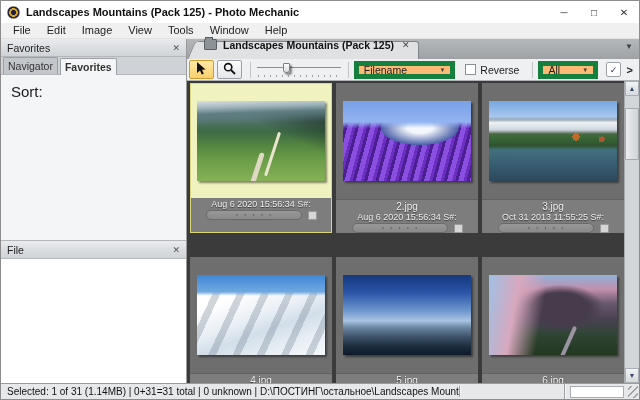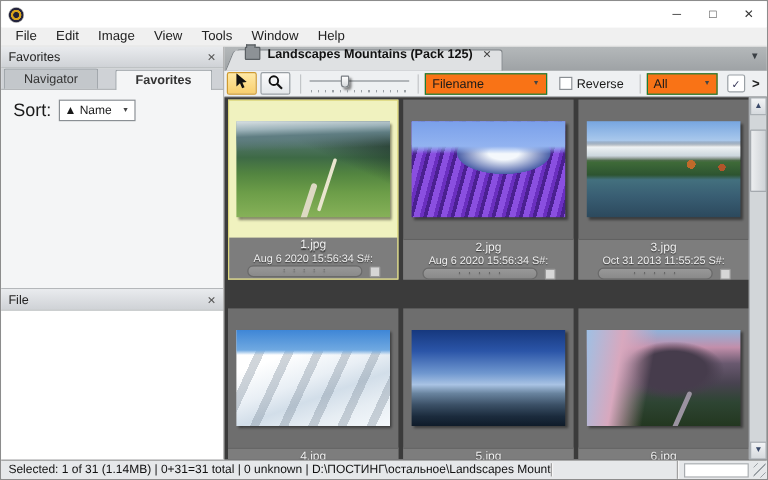--- a/index.html
+++ b/index.html
@@ -19,21 +19,21 @@
   .menu-item { padding:1px 8px; font-size:11px; color:#222; }
 
   
   .content { flex:1 1 auto; display:flex; min-height:0; }
 
   
   .sidebar { width:186px; flex:0 0 auto; display:flex; flex-direction:column; border-right:1px solid #9a9a9a; background:#f2f3f4; }
   .panel-header { height:18px; background:linear-gradient(180deg,#e9ebee,#cfd2d6); border-bottom:1px solid #b4b7ba; display:flex; align-items:center; padding:0 6px; font-size:10.5px; color:#222; }
   .panel-close { margin-left:auto; color:#555; font-size:9px; }
   .fav-tabs { height:18px; background:#cfd2d6; display:flex; align-items:flex-end; padding-left:2px; border-bottom:1px solid #b4b7ba; }
-  .fav-tab { font-size:10.5px; padding:2px 16px 2px; border:1px solid #9aa0a5; border-bottom:none; background:#c3c7cb; color:#333; margin-right:14px; border-radius:2px 2px 0 0; }
+  .fav-tab { font-size:10.5px; padding:2px 4px 2px; border:1px solid #9aa0a5; border-bottom:none; background:#c3c7cb; color:#333; margin-right:2px; border-radius:2px 2px 0 0; }
   .fav-tab.active { background:#f4f5f6; font-weight:bold; position:relative; top:1px; }
   .fav-body { flex:0 0 166px; background:#f4f5f6; border-bottom:1px solid #b4b7ba; padding:8px 10px; }
   .sort-row { display:flex; align-items:center; }
   .sort-label { font-size:15px; margin-right:6px; }
   .select-box { background:#fff; border:1px solid #8a8f94; height:18px; display:flex; align-items:center; padding:0 4px; font-size:10px; min-width:64px; }
   .select-box .arrow { margin-left:auto; font-size:6px; color:#444; padding-left:6px; }
   .tasks-body { flex:1 1 auto; background:#ffffff; }
 
   
   .main { flex:1 1 auto; display:flex; flex-direction:column; min-width:0; position:relative; }
@@ -48,21 +48,21 @@
 
   
   .toolbar { height:22px; background:#eef0f2; border-bottom:1px solid #b0b3b6; flex:0 0 auto; display:flex; align-items:center; padding:0 2px; }
   .tool-btn { width:26px; height:19px; border:1px solid #9aa0a5; background:linear-gradient(180deg,#fbfbfc,#e4e7ea); border-radius:2px; display:flex; align-items:center; justify-content:center; margin-right:3px; }
   .tool-btn.active { background:linear-gradient(180deg,#ffe9a6,#f8cf6e); border-color:#cf9a2e; }
   .tb-sep { width:1px; height:16px; background:#c2c5c8; margin:0 5px; }
   .slider { position:relative; width:88px; height:16px; margin:0 2px; }
   .slider .track { position:absolute; left:0; right:0; top:5px; height:1px; background:#8a8f94; }
   .slider .thumb { position:absolute; left:26px; top:1px; width:7px; height:10px; background:linear-gradient(180deg,#fdfdfd,#d8dbde); border:1px solid #7a7f84; border-radius:1px 1px 3px 3px; }
   .slider .ticks { position:absolute; left:1px; right:1px; bottom:1px; height:2px; background:repeating-linear-gradient(90deg,#9aa0a5 0 1px,transparent 1px 6px); }
-  .combo { background:#f97316; border:1px solid #15803d; height:18px; display:flex; align-items:center; padding:0 5px; font-size:10.5px;justify-content:flex-end; }
+  .combo { background:#fdba74; border:5px solid #15803d; height:18px; display:flex; align-items:center; padding:0 5px; font-size:10.5px;justify-content:flex-end; }
   .combo .arrow { margin-left:auto; font-size:6px; color:#444; padding-left:8px; }
   .combo.sortfield { width:106px; margin-right:10px; }
   .combo.filter { width:62px; }
   .chk-row { display:flex; align-items:center; font-size:10.5px; margin-right:8px; }
   .chk-box { width:11px; height:11px; background:#fff; border:1px solid #8a8f94; margin-right:4px; }
   .tool-chk { width:15px; height:15px; border:1px solid #9aa0a5; background:#fff; border-radius:2px; display:flex; align-items:center; justify-content:center; font-size:9px; color:#335; margin:0 6px 0 8px; }
   .tool-more { font-size:11px; font-weight:bold; color:#222; margin-right:4px; }
 
   
   .grid { flex:1 1 auto; background:#3b3b3b; position:relative; overflow:hidden; }
@@ -126,20 +126,21 @@
   .status-field { width:66px; height:12px; background:#fff; border:1px solid #a8acb0; margin:0 4px; }
   .resize-grip { width:12px; height:12px; margin-right:1px; background:repeating-linear-gradient(135deg,transparent 0 2px,#9aa0a5 2px 3px,transparent 3px 5px); }
 </style>
 </head>
 <body>
 
 <div class="window">
 
   <div class="titlebar">
     <div class="app-icon"></div>
+    <div class="title-text">Landscapes Mountains (Pack 125) - Photo Mechanic</div>
     <div class="win-controls">
       <div class="win-btn">─</div>
       <div class="win-btn">□</div>
       <div class="win-btn">✕</div>
     </div>
   </div>
 
   <div class="menubar">
     <div class="menu-item">File</div>
     <div class="menu-item">Edit</div>
@@ -157,24 +158,20 @@
         <span>Favorites</span>
         <span class="panel-close">✕</span>
       </div>
       <div class="fav-tabs">
         <div class="fav-tab">Navigator</div>
         <div class="fav-tab active">Favorites</div>
       </div>
       <div class="fav-body">
         <div class="sort-row">
           <span class="sort-label">Sort:</span>
-          <div class="select-box">
-            <span>▲ Name</span>
-            <span class="arrow">▼</span>
-          </div>
         </div>
       </div>
       <div class="panel-header">
         <span>File</span>
         <span class="panel-close">✕</span>
       </div>
       <div class="tasks-body"></div>
     </div>
 
     <div class="main">
@@ -228,21 +225,20 @@
         <div class="tool-more">&gt;</div>
       </div>
 
       <div class="grid">
 
         <div class="cell c1 selected">
           <div class="thumb-wrap">
             <div class="thumb ph1" title="green mountain meadow with winding trail"></div>
           </div>
           <div class="cell-label">
-            <div class="lbl-name">1.jpg</div>
             <div class="lbl-date">Aug 6 2020 15:56:34 S#:</div>
             <div class="lbl-rate-row">
               <div class="rate-pill">·····</div>
               <div class="mini-chk"></div>
             </div>
           </div>
         </div>
 
         <div class="cell c2">
           <div class="thumb-wrap">

